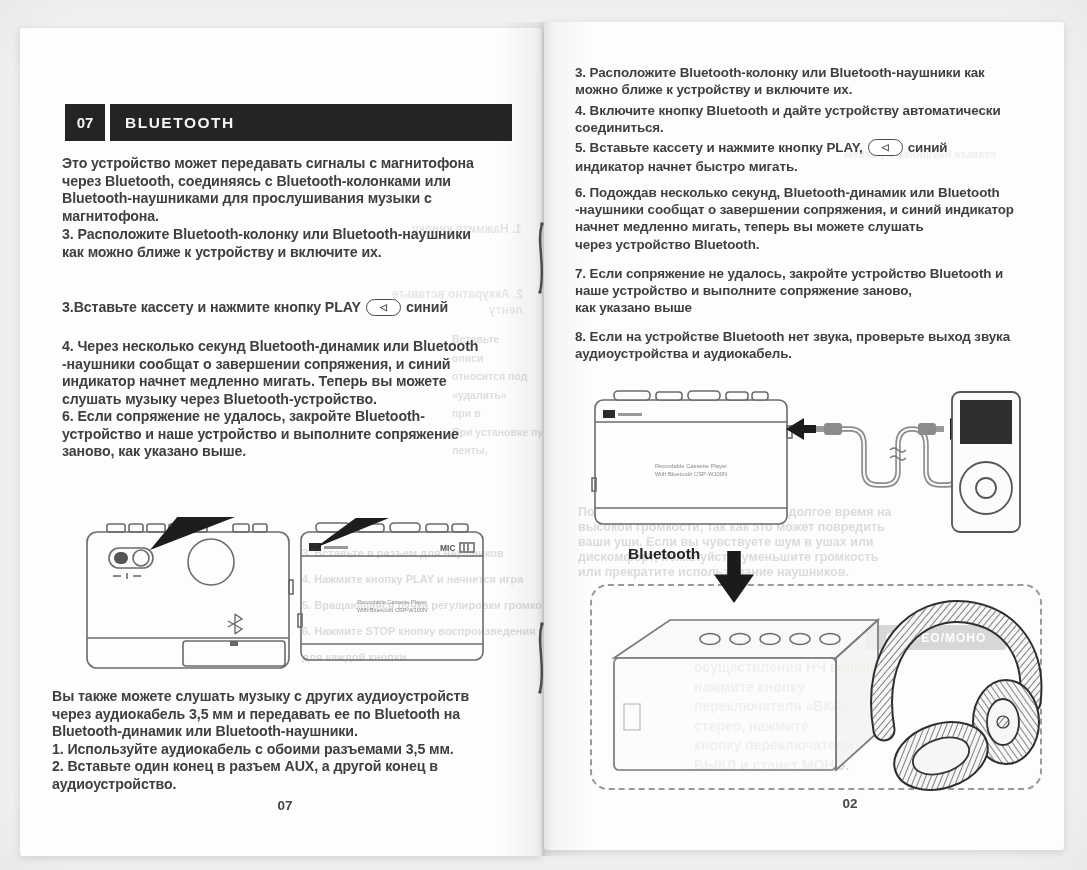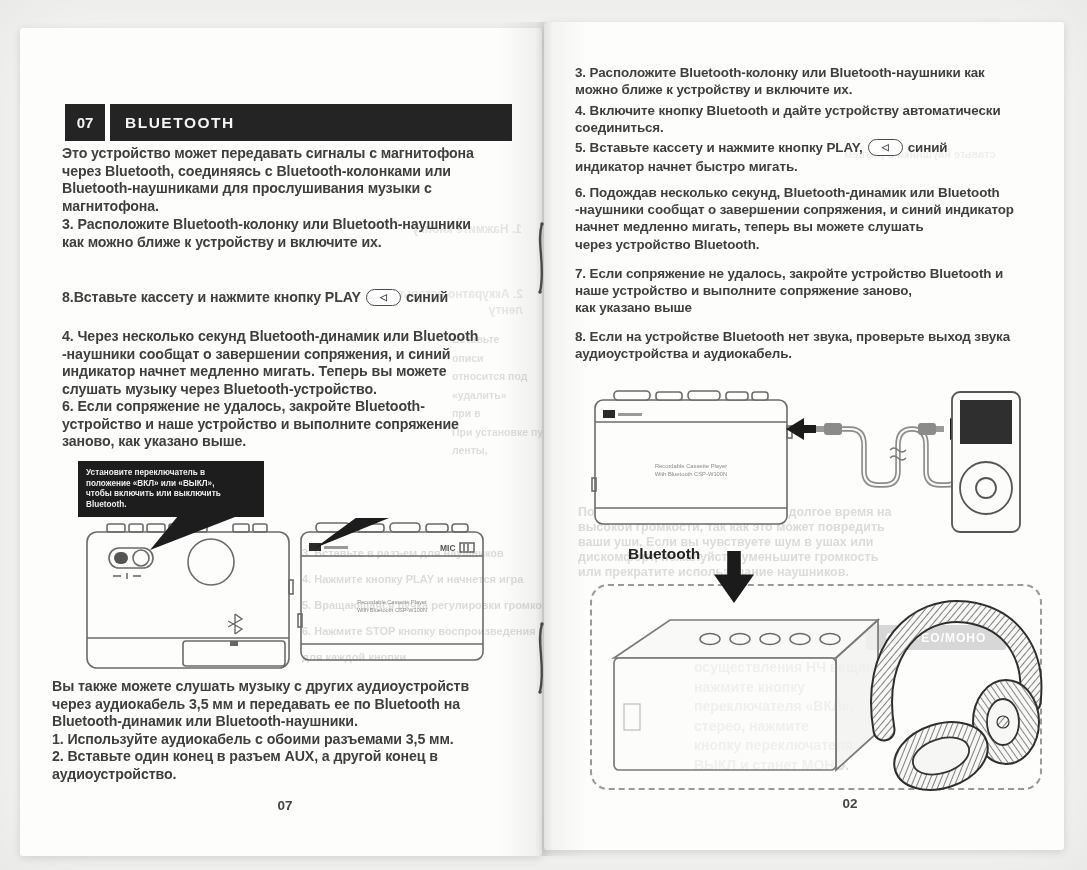--- a/index.html
+++ b/index.html
@@ -3,21 +3,21 @@
 <meta charset="utf-8">
 <style>
   html,body{margin:0;padding:0;background:#e9e9e7;}
   .photo{position:relative;width:1087px;height:870px;background:#f6f6f4;overflow:hidden;
          font-family:"Liberation Sans",sans-serif;box-shadow:inset 0 0 90px rgba(0,0,0,0.07);}
   .page{position:absolute;background:#fdfdfc;box-shadow:0 2px 8px rgba(0,0,0,0.13);overflow:hidden;}
   .page-left{left:20px;top:28px;width:522px;height:828px;border-radius:3px;}
   .page-right{left:544px;top:22px;width:520px;height:828px;border-radius:3px;}
   .abs{position:absolute;}
   .t{position:absolute;font-weight:bold;color:#3f3f3f;white-space:pre-line;}
-  .t15{font-size:14.2px;line-height:17.6px;letter-spacing:-0.1px;}
+  .t15{font-size:14.2px;line-height:17.6px;letter-spacing:-0.1px;margin-top:10px;}
   .t14{font-size:13.4px;line-height:17.2px;letter-spacing:-0.1px;}
   .row{display:flex;align-items:center;gap:5px;white-space:nowrap;}
   .pill{display:inline-flex;align-items:center;justify-content:center;border:1.7px solid #4a4a4a;
         border-radius:9px;width:33px;height:15px;font-size:9px;color:#3f3f3f;background:#fff;flex:0 0 auto;}
   .chapnum{position:absolute;left:65px;top:104px;width:40px;height:37px;background:#242424;color:#f5f5f5;
            font-size:15px;font-weight:bold;display:flex;align-items:center;justify-content:center;}
   .chapbar{position:absolute;left:110px;top:104px;width:402px;height:37px;background:#242424;color:#f5f5f5;
            font-size:15.5px;font-weight:bold;letter-spacing:1.5px;line-height:37px;padding-left:15px;box-sizing:border-box;}
   .callout{position:absolute;background:#1d1d1d;color:#ededed;font-size:8.2px;line-height:10.6px;
            font-weight:bold;padding:7px 8px;white-space:pre-line;z-index:4;}
@@ -80,38 +80,34 @@
   <div class="chapnum">07</div>
   <div class="chapbar">BLUETOOTH</div>
 
   <div class="t t15" style="left:62px;top:145px;">Это устройство может передавать сигналы с магнитофона
 через Bluetooth, соединяясь с Bluetooth-колонками или
 Bluetooth-наушниками для прослушивания музыки с
 магнитофона.</div>
   <div class="t t15" style="left:62px;top:216px;">3. Расположите Bluetooth-колонку или Bluetooth-наушники
 как можно ближе к устройству и включите их.</div>
   <div class="t t15 row" style="left:62px;top:289px;">
-    <span>8.Вставьте кассету и нажмите кнопку PLAY</span>
+    <span>3.Вставьте кассету и нажмите кнопку PLAY</span>
     <span class="pill">
         <span>◁</span>
       </span>
     <span>синий</span>
   </div>
   <div class="t t15" style="left:62px;top:328px;">4. Через несколько секунд Bluetooth-динамик или Bluetooth
 -наушники сообщат о завершении сопряжения, и синий
 индикатор начнет медленно мигать. Теперь вы можете
 слушать музыку через Bluetooth-устройство.</div>
   <div class="t t15" style="left:62px;top:398px;">6. Если сопряжение не удалось, закройте Bluetooth-
 устройство и наше устройство и выполните сопряжение
 заново, как указано выше.</div>
 
-  <div class="callout" style="left:78px;top:461px;width:170px;">Установите переключатель в
-положение «ВКЛ» или «ВЫКЛ»,
-чтобы включить или выключить
-Bluetooth.</div>
   <div class="ptr" style="left:150px;top:517px;width:85px;height:33px;clip-path:polygon(32% 0,100% 0,0 100%);"></div>
   <div class="ptr" style="left:315px;top:518px;width:74px;height:30px;clip-path:polygon(55% 0,100% 0,0 100%);"></div>
 
   <svg style="left:83px;top:520px;z-index:3;" width="212" height="152" viewBox="0 0 212 152">
     <g stroke="#6b6b6b" stroke-width="1.6" fill="none">
       <rect x="4" y="12" width="202" height="136" rx="10"></rect>
       <rect x="24" y="4" width="18" height="8" rx="2"></rect>
         <rect x="46" y="4" width="14" height="8" rx="2"></rect>
       <rect x="64" y="4" width="18" height="8" rx="2"></rect>
         <rect x="86" y="4" width="14" height="8" rx="2"></rect>

